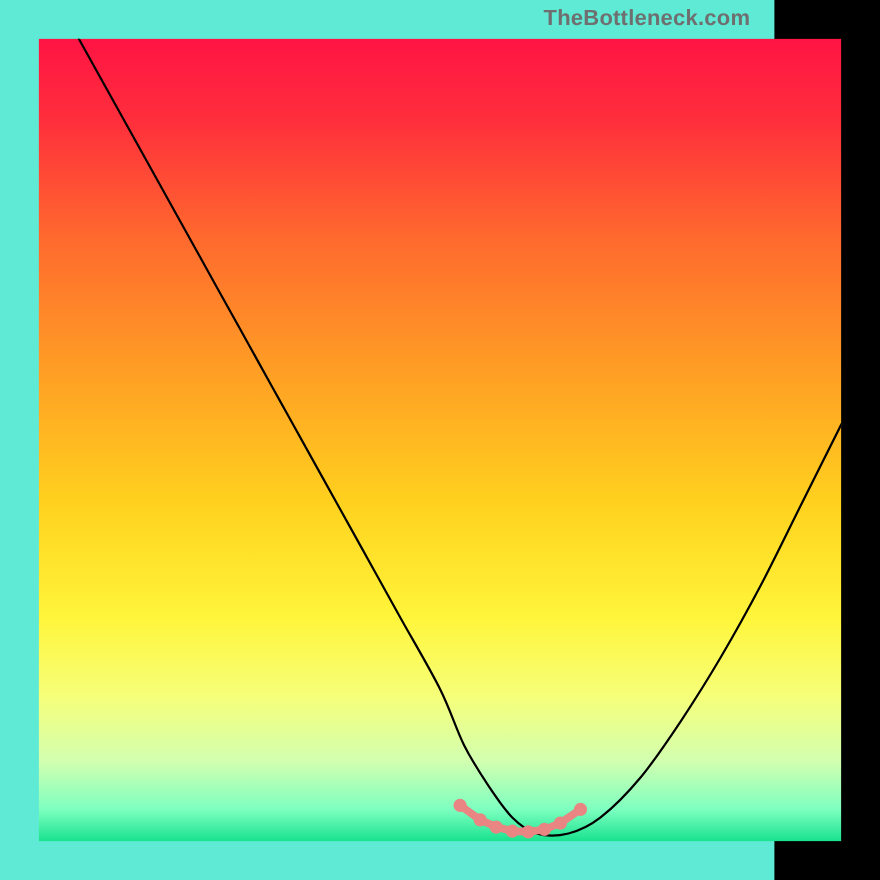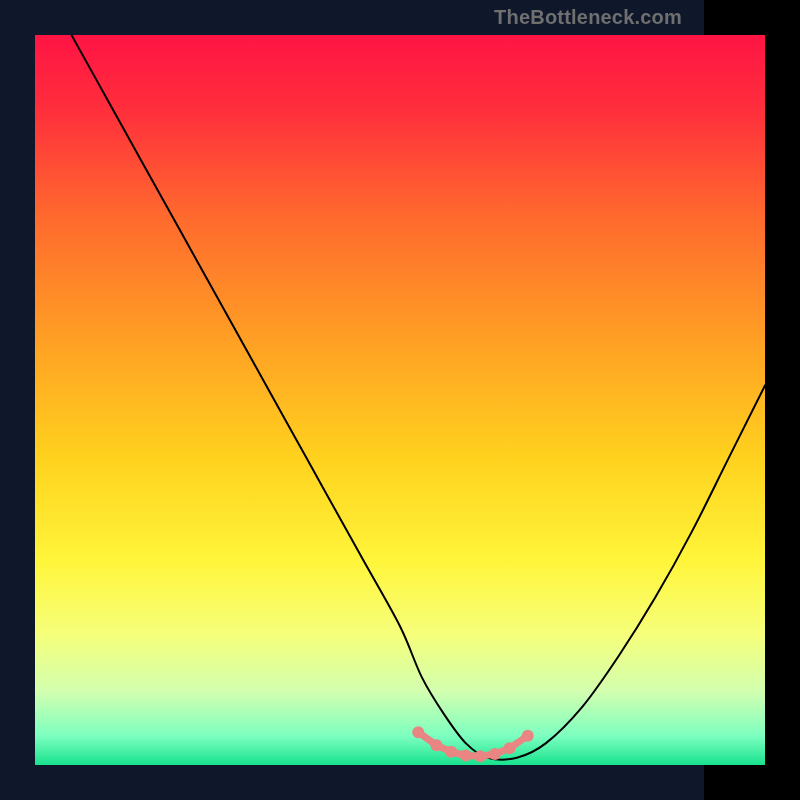--- a/index.html
+++ b/index.html
@@ -9,21 +9,21 @@
     height: 800px;
     background: #000;
     overflow: hidden;
   }
   .frame {
     position: absolute;
     left: 0;
     top: 0;
     width: 704px;
     height: 800px;
-    background: #0f172a;
+    background: #5eead4;
   }
   .plot-area {
     position: absolute;
     left: 35px;
     top: 35px;
     width: 730px;
     height: 730px;
     overflow: hidden;
   }
   .gradient {

